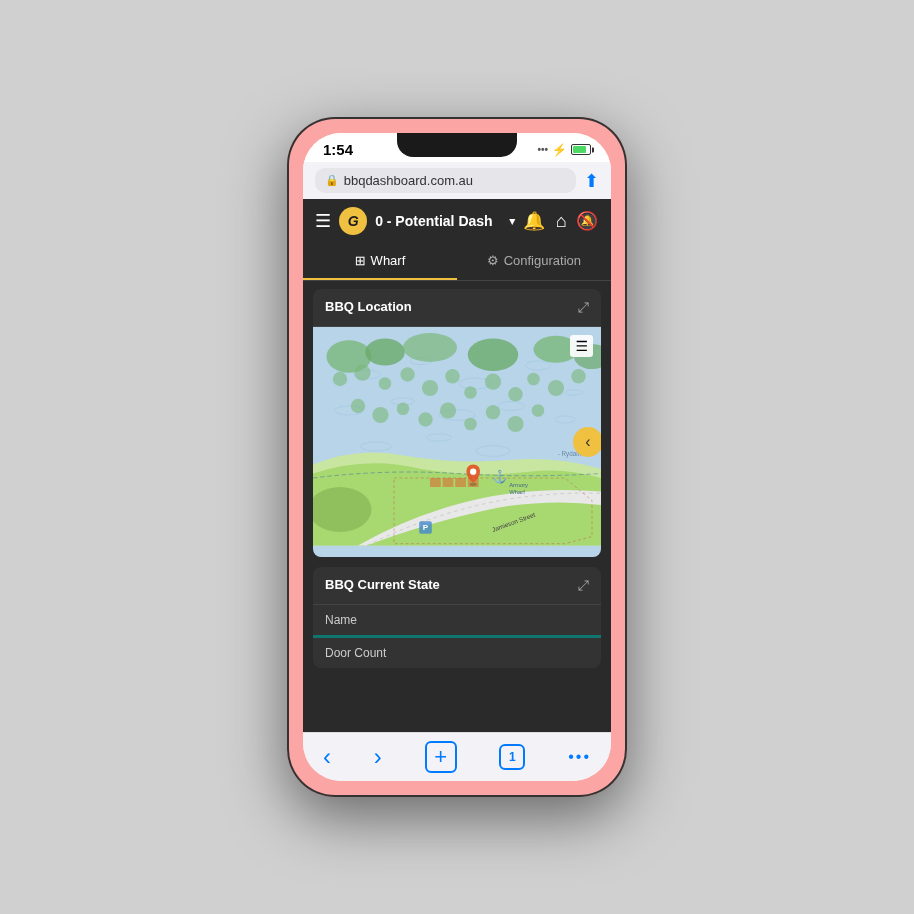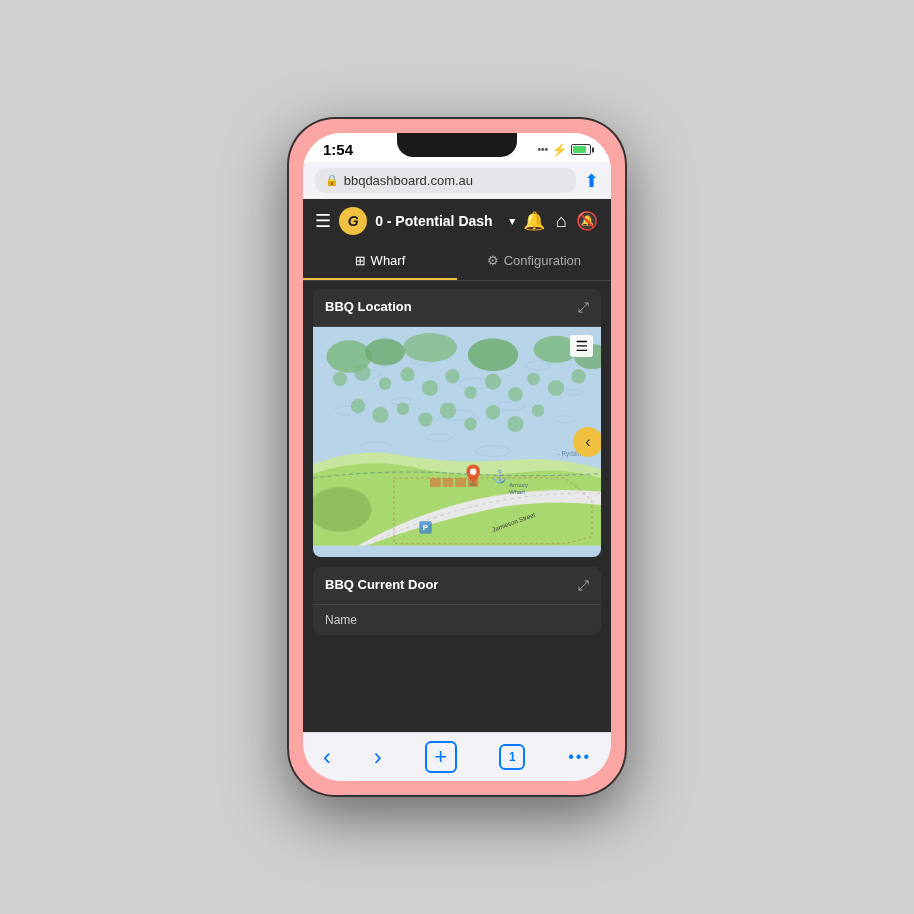--- a/index.html
+++ b/index.html
@@ -521,27 +521,30 @@
           
           <div class="map-menu-icon">☰</div>
 
           
           <div class="float-btn">‹</div>
         </div>
       </div>
 
       <div class="section-card">
         <div class="section-header">
-          <span class="section-title">BBQ Current Door</span>
+          <span class="section-title">BBQ Current State</span>
           <span class="expand-icon">⤢</span>
         </div>
         <div class="state-table">
           <div class="state-row">
             <span class="state-label">Name</span>
           </div>
+          <div class="state-row">
+            <span class="state-label">Door Count</span>
+          </div>
         </div>
       </div>
 
     </div>
 
     <div class="browser-nav">
       <span class="nav-icon disabled" style="font-size:24px;color:#007aff;">‹</span>
       <span class="nav-icon" style="font-size:24px;color:#007aff;">›</span>
       <div class="nav-add">
         <span>+</span>

